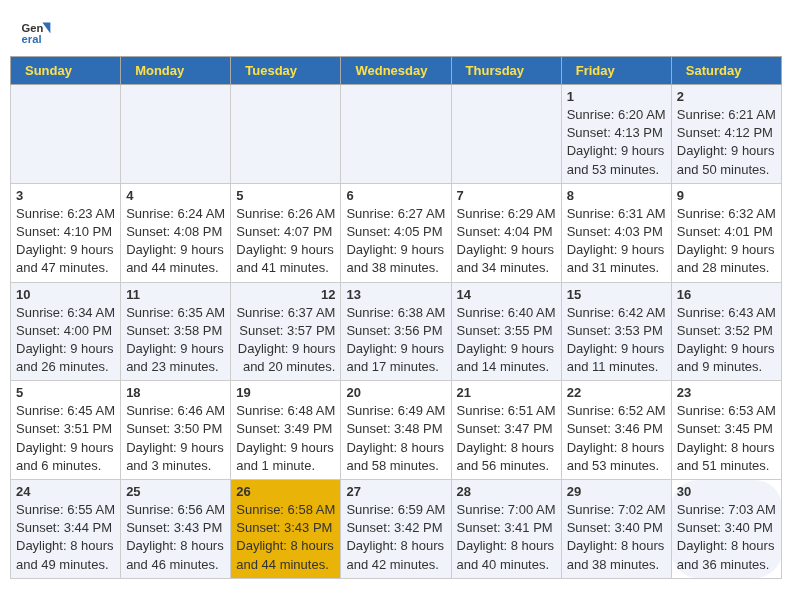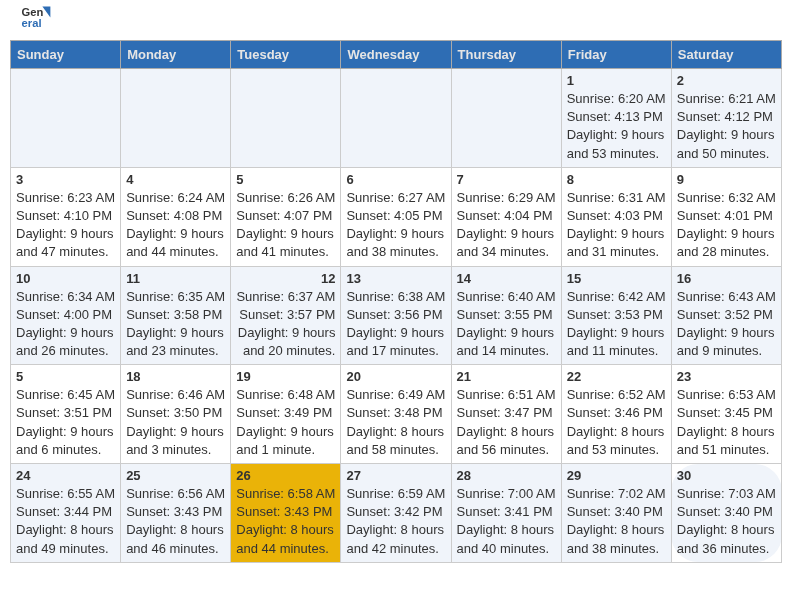--- a/index.html
+++ b/index.html
@@ -1,26 +1,26 @@
 <!DOCTYPE html>
 <html><head>
   <meta charset="utf-8">
   <style>
     * { box-sizing: border-box; margin: 0; padding: 0; }
     body { font-family: Arial, sans-serif; background: #fff; width: 792px; min-height: 612px; }
-    .header { display: flex; justify-content: space-between; align-items: flex-start; padding: 0 20px 8px 20px; }
+    .header { display: flex; justify-content: space-between; align-items: flex-start; padding: 16px 20px 8px 20px; }
     .logo { display: flex; align-items: center; }
     .logo-text { font-size: 18px; font-weight: bold; color: #333; line-height: 1.2; }
     .logo-text span { color: #2e6db4; }
     .logo-icon { width: 32px; height: 32px; margin-right: 4px; }
     .title-area { text-align: right; }
     .month-title { font-size: 32px; color: #333; font-weight: normal; }
     .subtitle { font-size: 14px; color: #555; }
     .calendar { width: 100%; border-collapse: collapse; margin: 0 10px; width: calc(100% - 20px); margin-left: 10px; }
-    .calendar th { background: #2e6db4; color: #e5e5e5; text-align: left; padding: 6px 6px; font-size: 13px; border: 1px solid #aaa; }
+    .calendar th { background: #2e6db4; color: #fde047; text-align: left; padding: 6px 14px; font-size: 13px; border: 1px solid #aaa; }
     .calendar td { vertical-align: top; border: 1px solid #ccc; padding: 4px 5px; font-size: 11px; color: #333; background: #fff; width: 14.28%; min-height: 70px; }
     .calendar td.empty { background: #f9f9f9; }
     .calendar tr:nth-child(odd) td { background: #f0f4fa; }
     .calendar tr:nth-child(even) td { background: #fff; }
     .day-num { font-size: 13px; font-weight: bold; display: block; margin-bottom: 2px; }
     .day-info { font-size: 13px; line-height: 1.4; color: #333; }
     .calendar thead tr th { background: #2e6db4; }
   </style>
 </head>
 <body>

